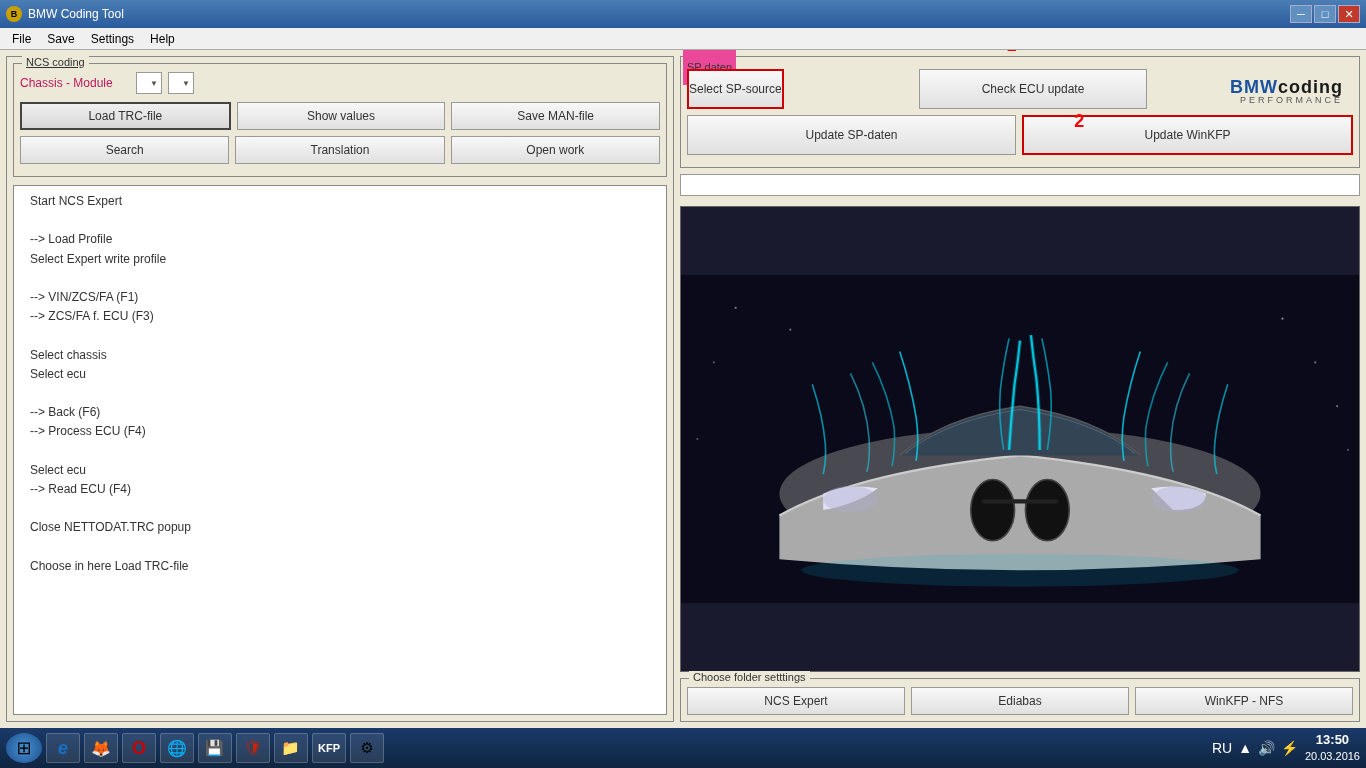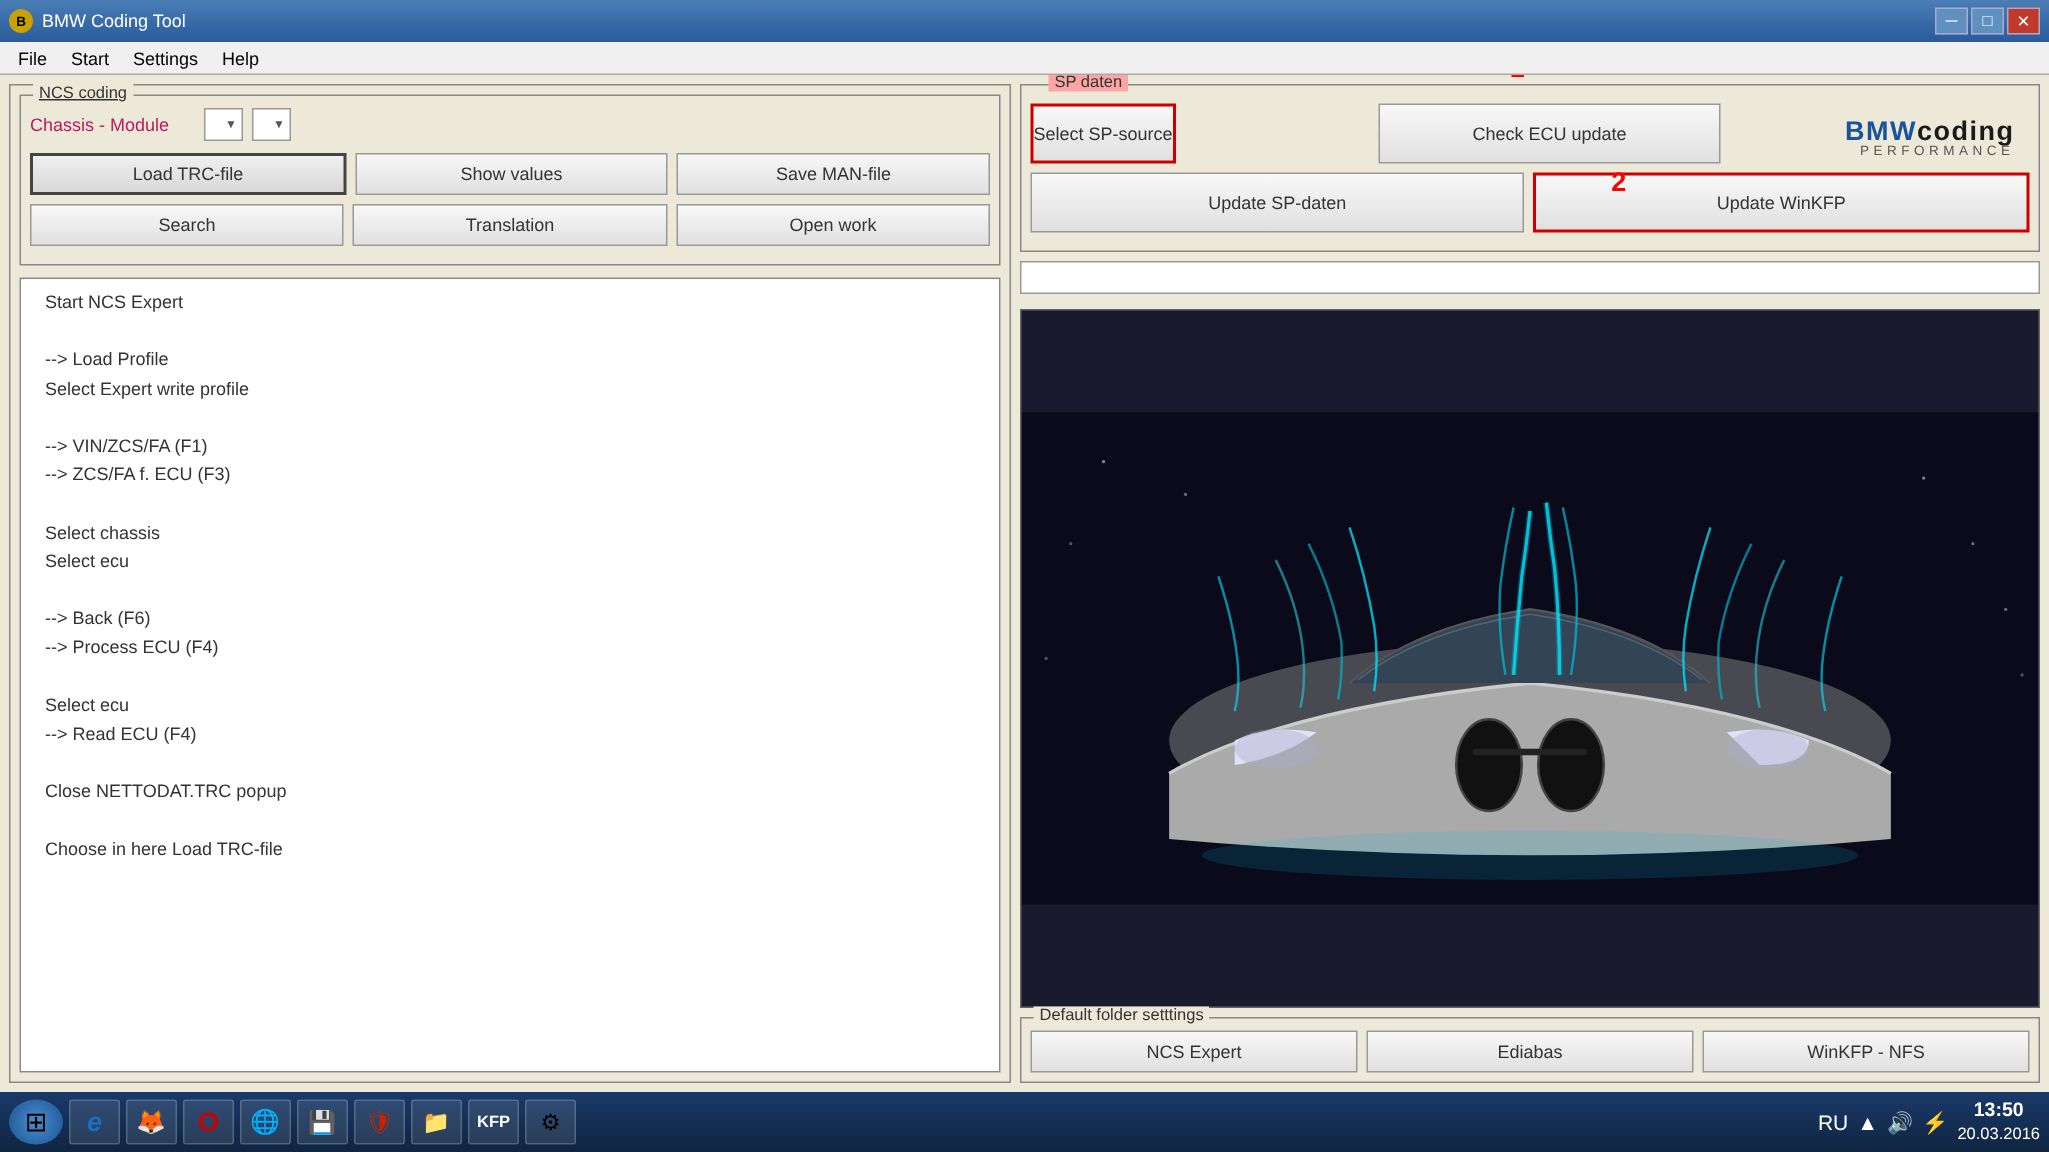--- a/index.html
+++ b/index.html
@@ -193,23 +193,23 @@
     }
 
     #sp-daten-group {
       border: 1px solid #888;
       padding: 12px 6px 6px 6px;
       position: relative;
       background: #ece9d8;
     }
     #sp-daten-title {
       position: absolute;
-      top: -8px; left: 18px;
-      background: #fca5a5;
-      padding: 0 4px;
+      top: -8px; left: 2px;
+      background: #ec4899;
+      padding: 12px 4px;
       font-size: 11px;
       color: #333;
     }
 
     .sp-btn-row {
       display: flex;
       gap: 6px;
       margin-bottom: 6px;
       align-items: center;
     }
@@ -359,21 +359,21 @@
   <span class="title-text">BMW Coding Tool</span>
   <div class="win-controls">
     <div class="win-btn">─</div>
     <div class="win-btn">□</div>
     <div class="win-btn close">✕</div>
   </div>
 </div>
 
 <div id="menubar">
   <span>File</span>
-  <span>Start</span>
+  <span>Save</span>
   <span>Settings</span>
   <span>Help</span>
 </div>
 
 <div id="main-content">
 
   <div id="left-panel">
     <div id="ncs-group">
       <span id="ncs-group-title" class="group-box-title">NCS coding</span>
 
@@ -508,21 +508,21 @@
         <circle cx="30" cy="80" r="1" fill="white" opacity="0.3"></circle>
         <circle cx="600" cy="120" r="1" fill="white" opacity="0.4"></circle>
         <circle cx="15" cy="150" r="1" fill="white" opacity="0.3"></circle>
         <circle cx="610" cy="160" r="1" fill="white" opacity="0.3"></circle>
 
         <ellipse cx="310" cy="270" rx="200" ry="15" fill="#00bcd4" opacity="0.15"></ellipse>
       </svg>
     </div>
 
     <div id="default-folder-group">
-      <span id="default-folder-title" class="group-box-title">Default folder setttings</span>
+      <span id="default-folder-title" class="group-box-title">Choose folder setttings</span>
       <div class="folder-btn-row">
         <button class="folder-btn">NCS Expert</button>
         <button class="folder-btn">Ediabas</button>
         <button class="folder-btn">WinKFP - NFS</button>
       </div>
     </div>
 
   </div>
 </div>
 

